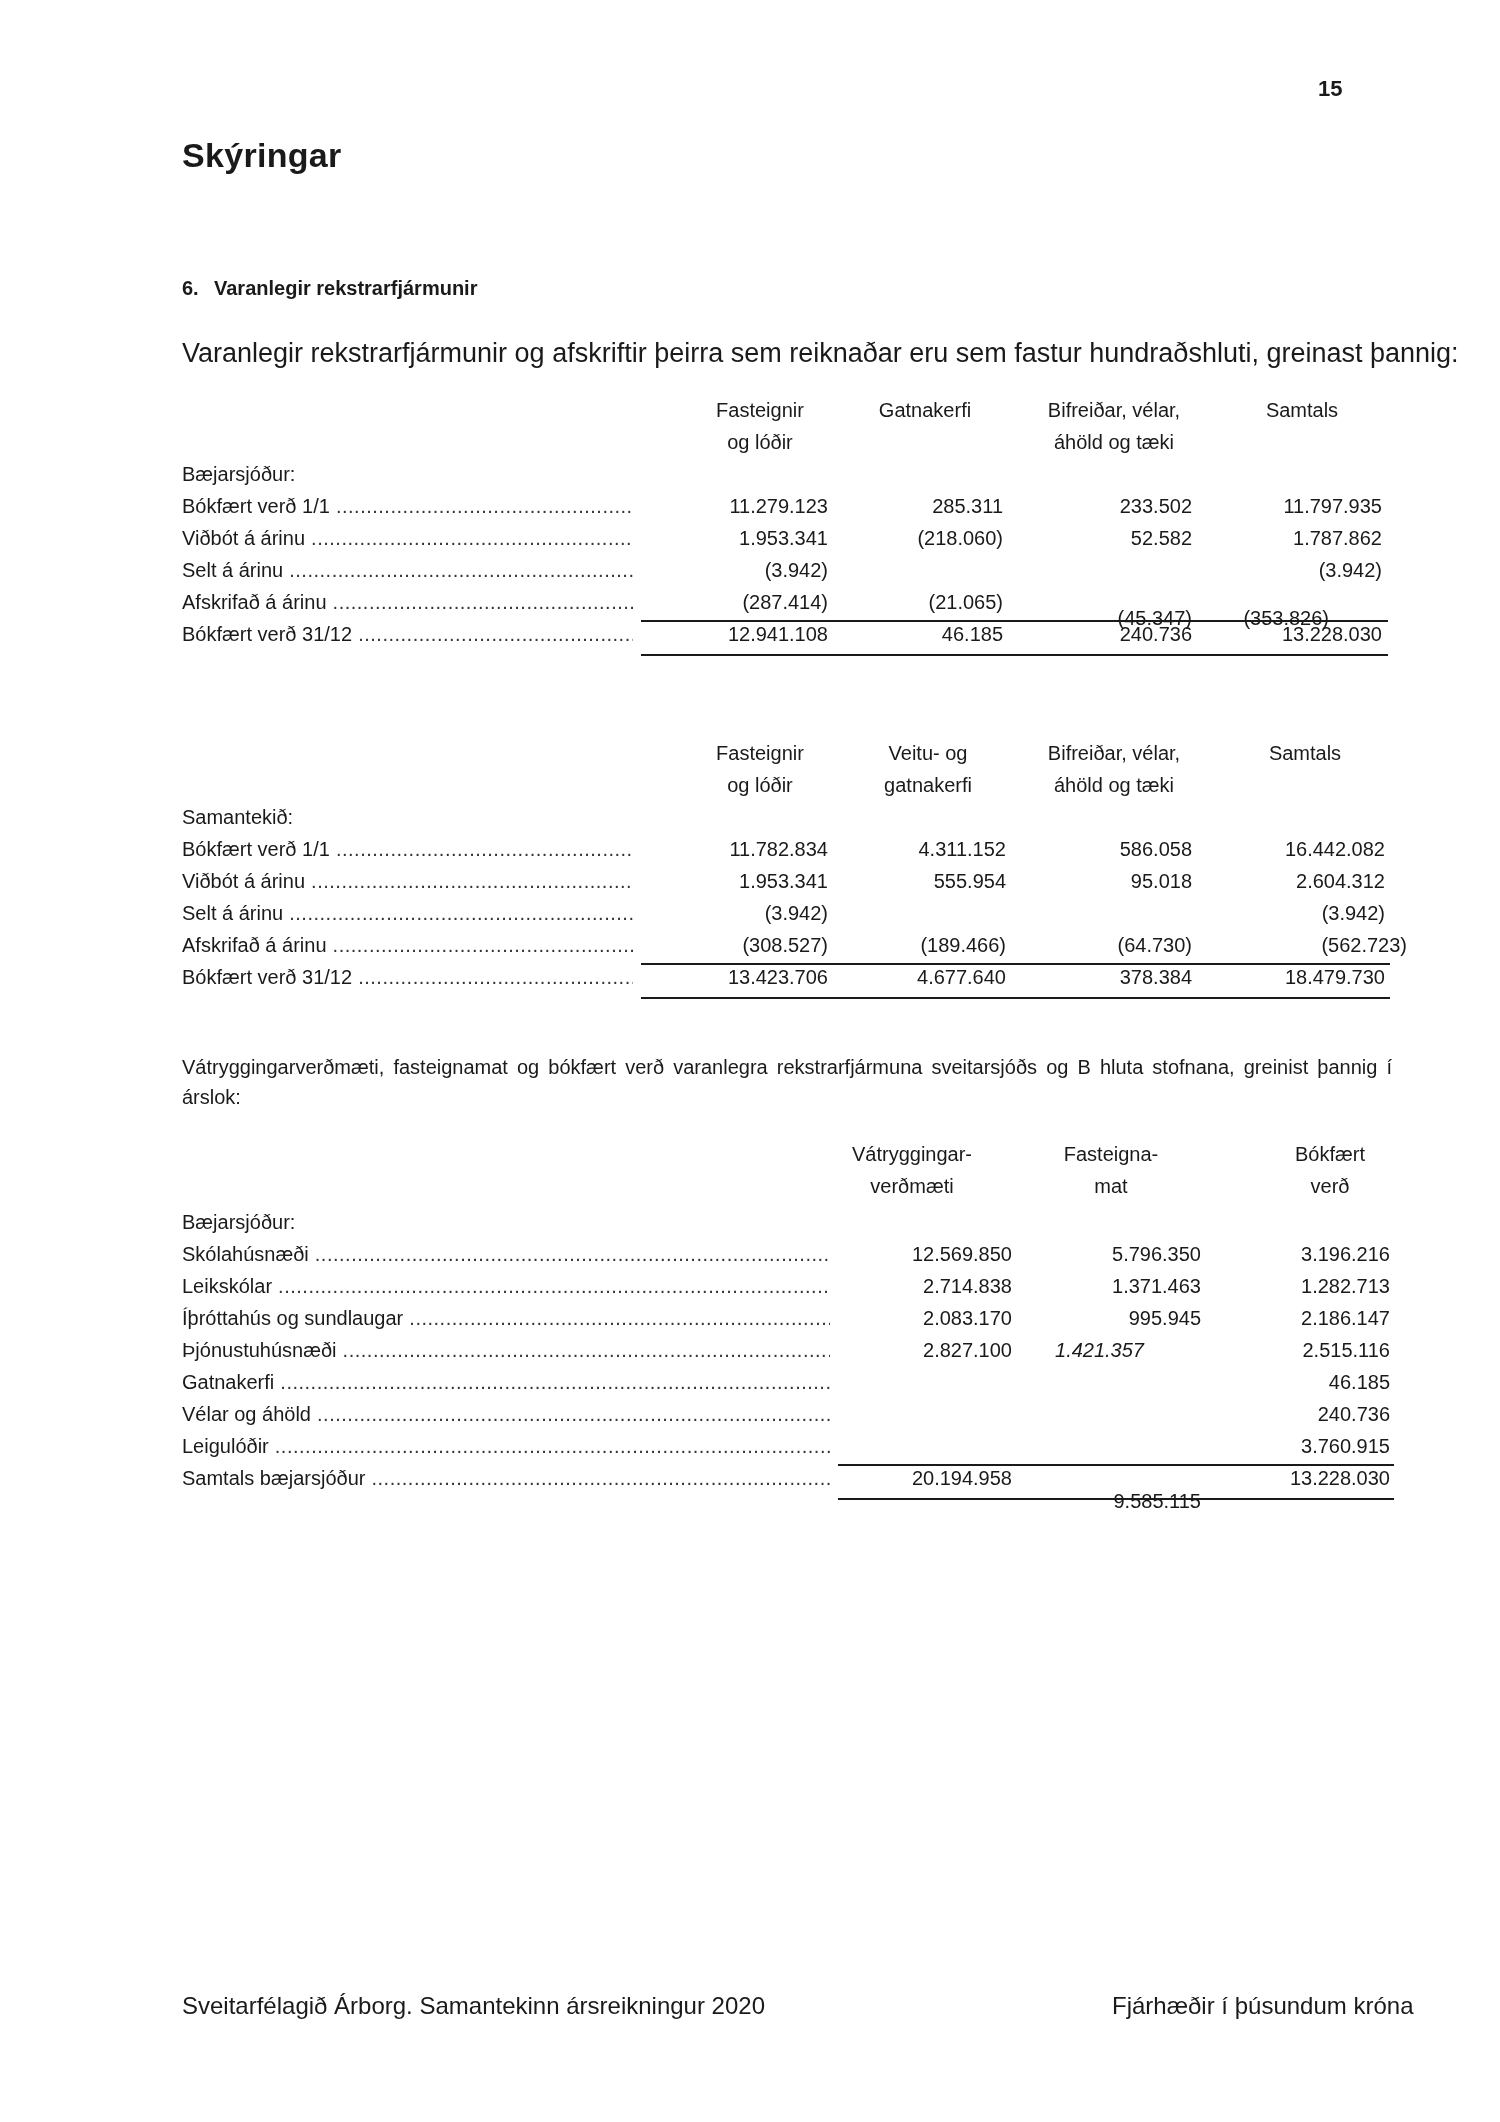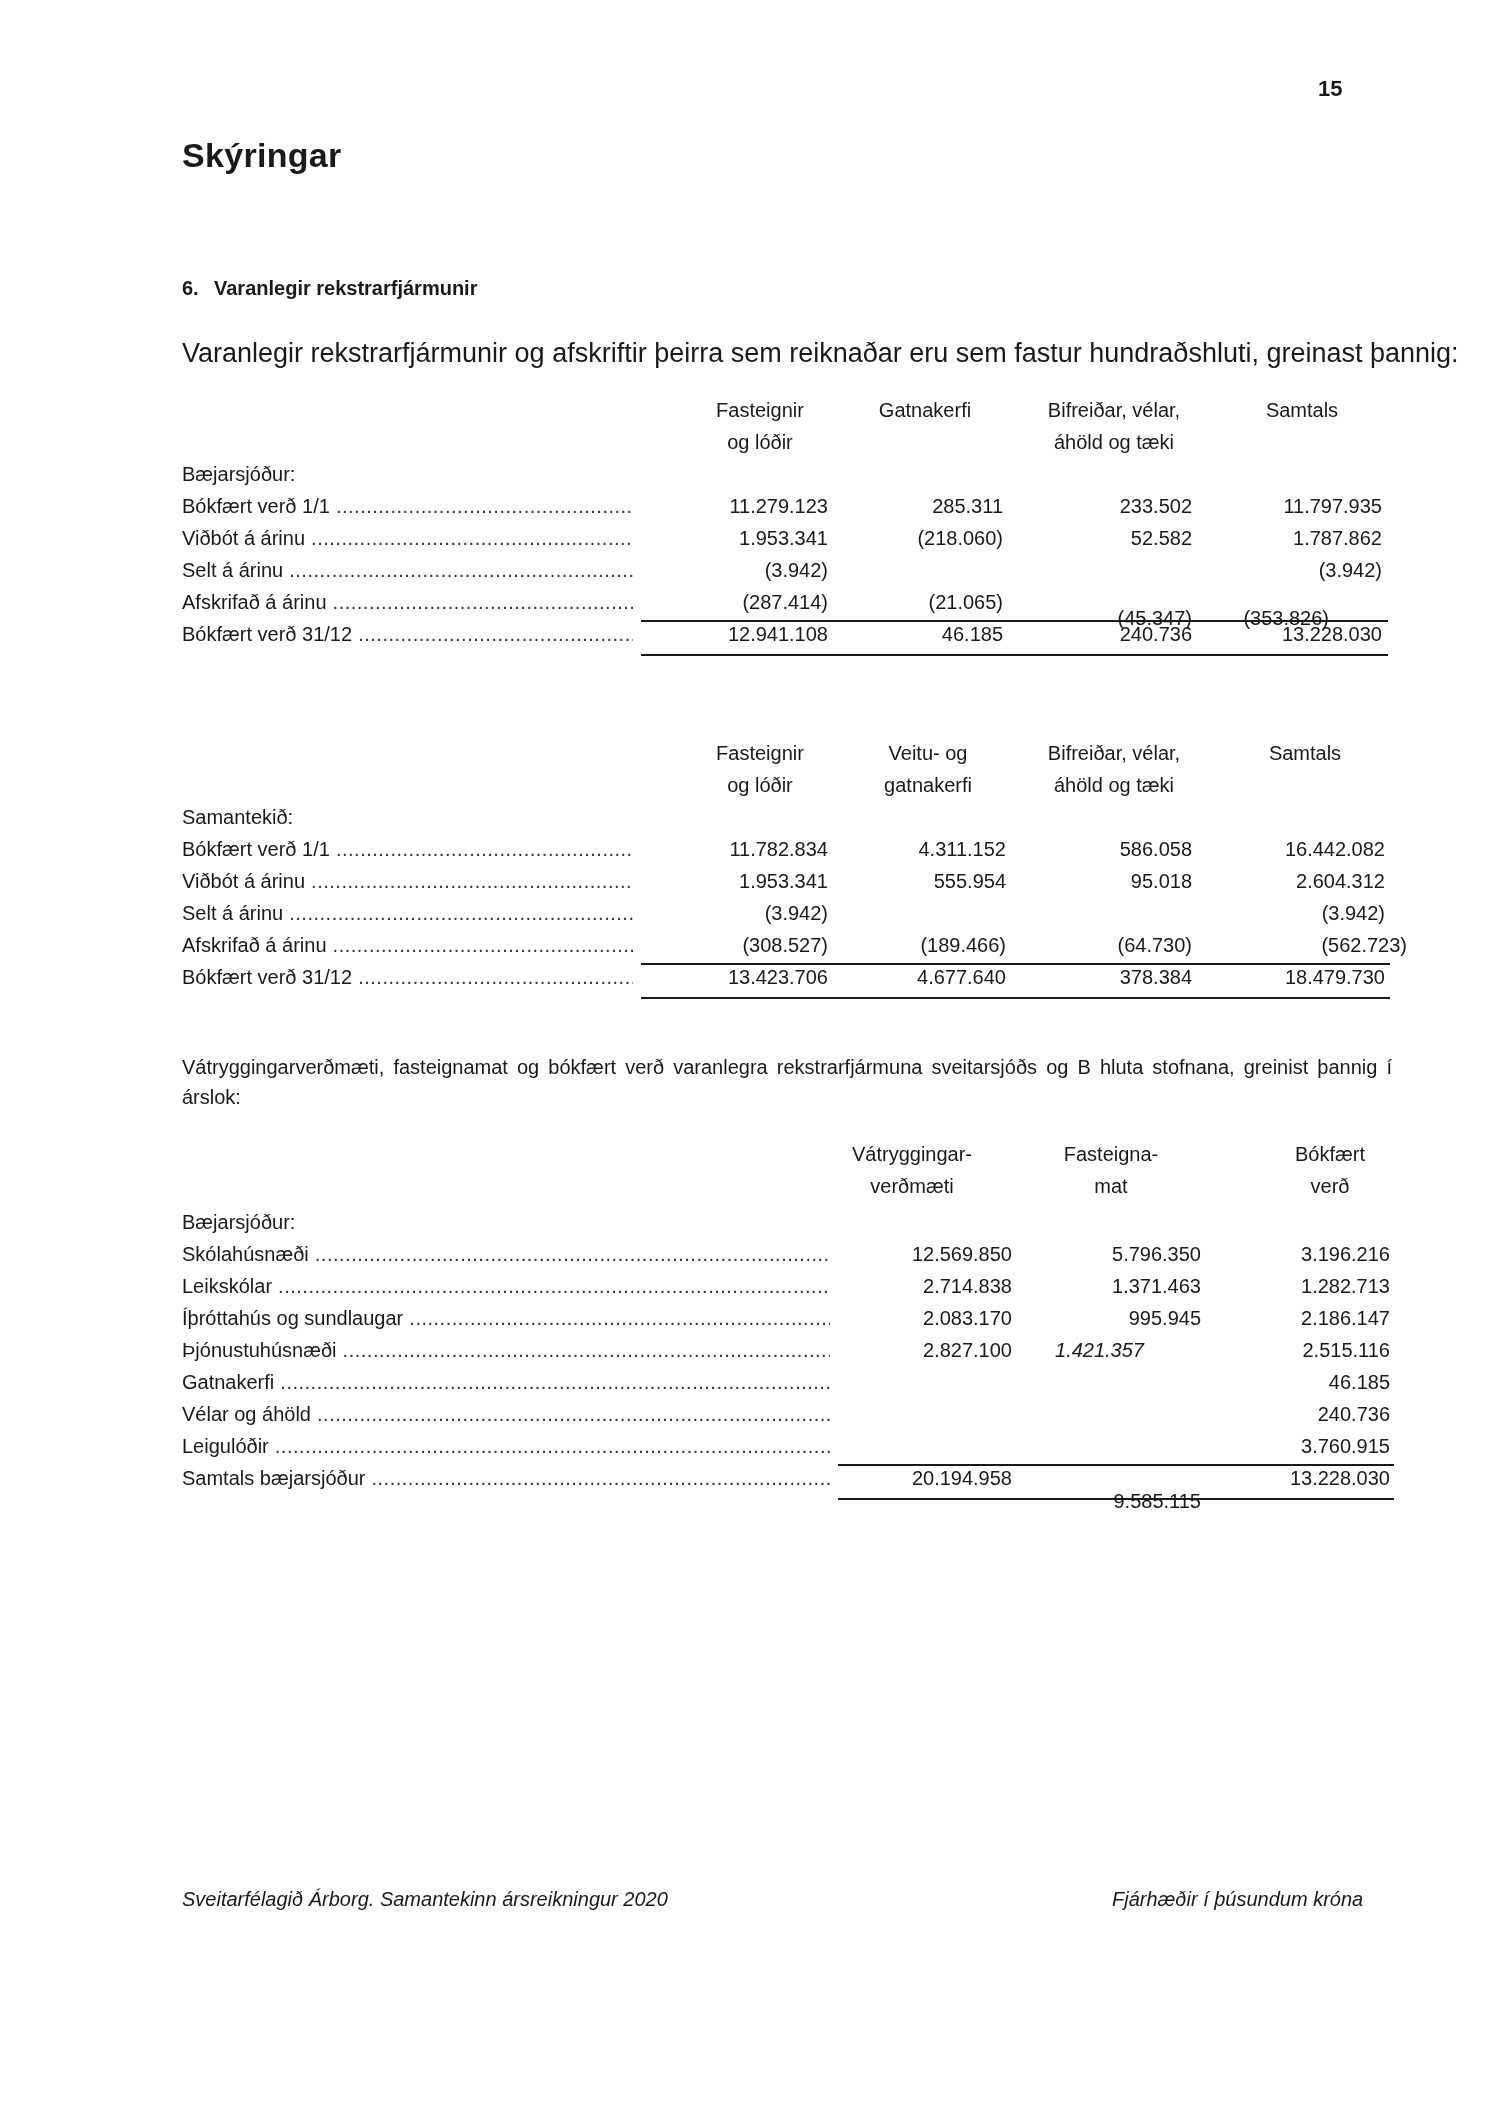--- a/index.html
+++ b/index.html
@@ -14,21 +14,21 @@
   .para { left:182px; width:1210px; font-size:20px; line-height:30px; text-align:justify; }
 
   .tbl { position:absolute; font-size:20px; }
   .hdr { position:absolute; text-align:center; line-height:32px; font-size:20px; }
   .row { position:absolute; height:32px; line-height:32px; }
   .lbl { position:absolute; white-space:nowrap; overflow:hidden; }
   .lbl span.dots { color:#333; letter-spacing:0.5px; }
   .val { position:absolute; text-align:right; white-space:nowrap; }
   .rule { position:absolute; height:0; border-top:2.5px solid #1a1a1a; }
 
-  .footer { top:1888px; font-size:20px; font-style:italic; }
+  .footer { top:1992px; font-size:24px; }
   .footer-left { left:182px; }
   .footer-right { left:1112px; }
 </style>
 </head>
 <body>
 
 <div class="abs pagenum">15</div>
 <div class="abs title">Skýringar</div>
 
 <div class="abs section">

